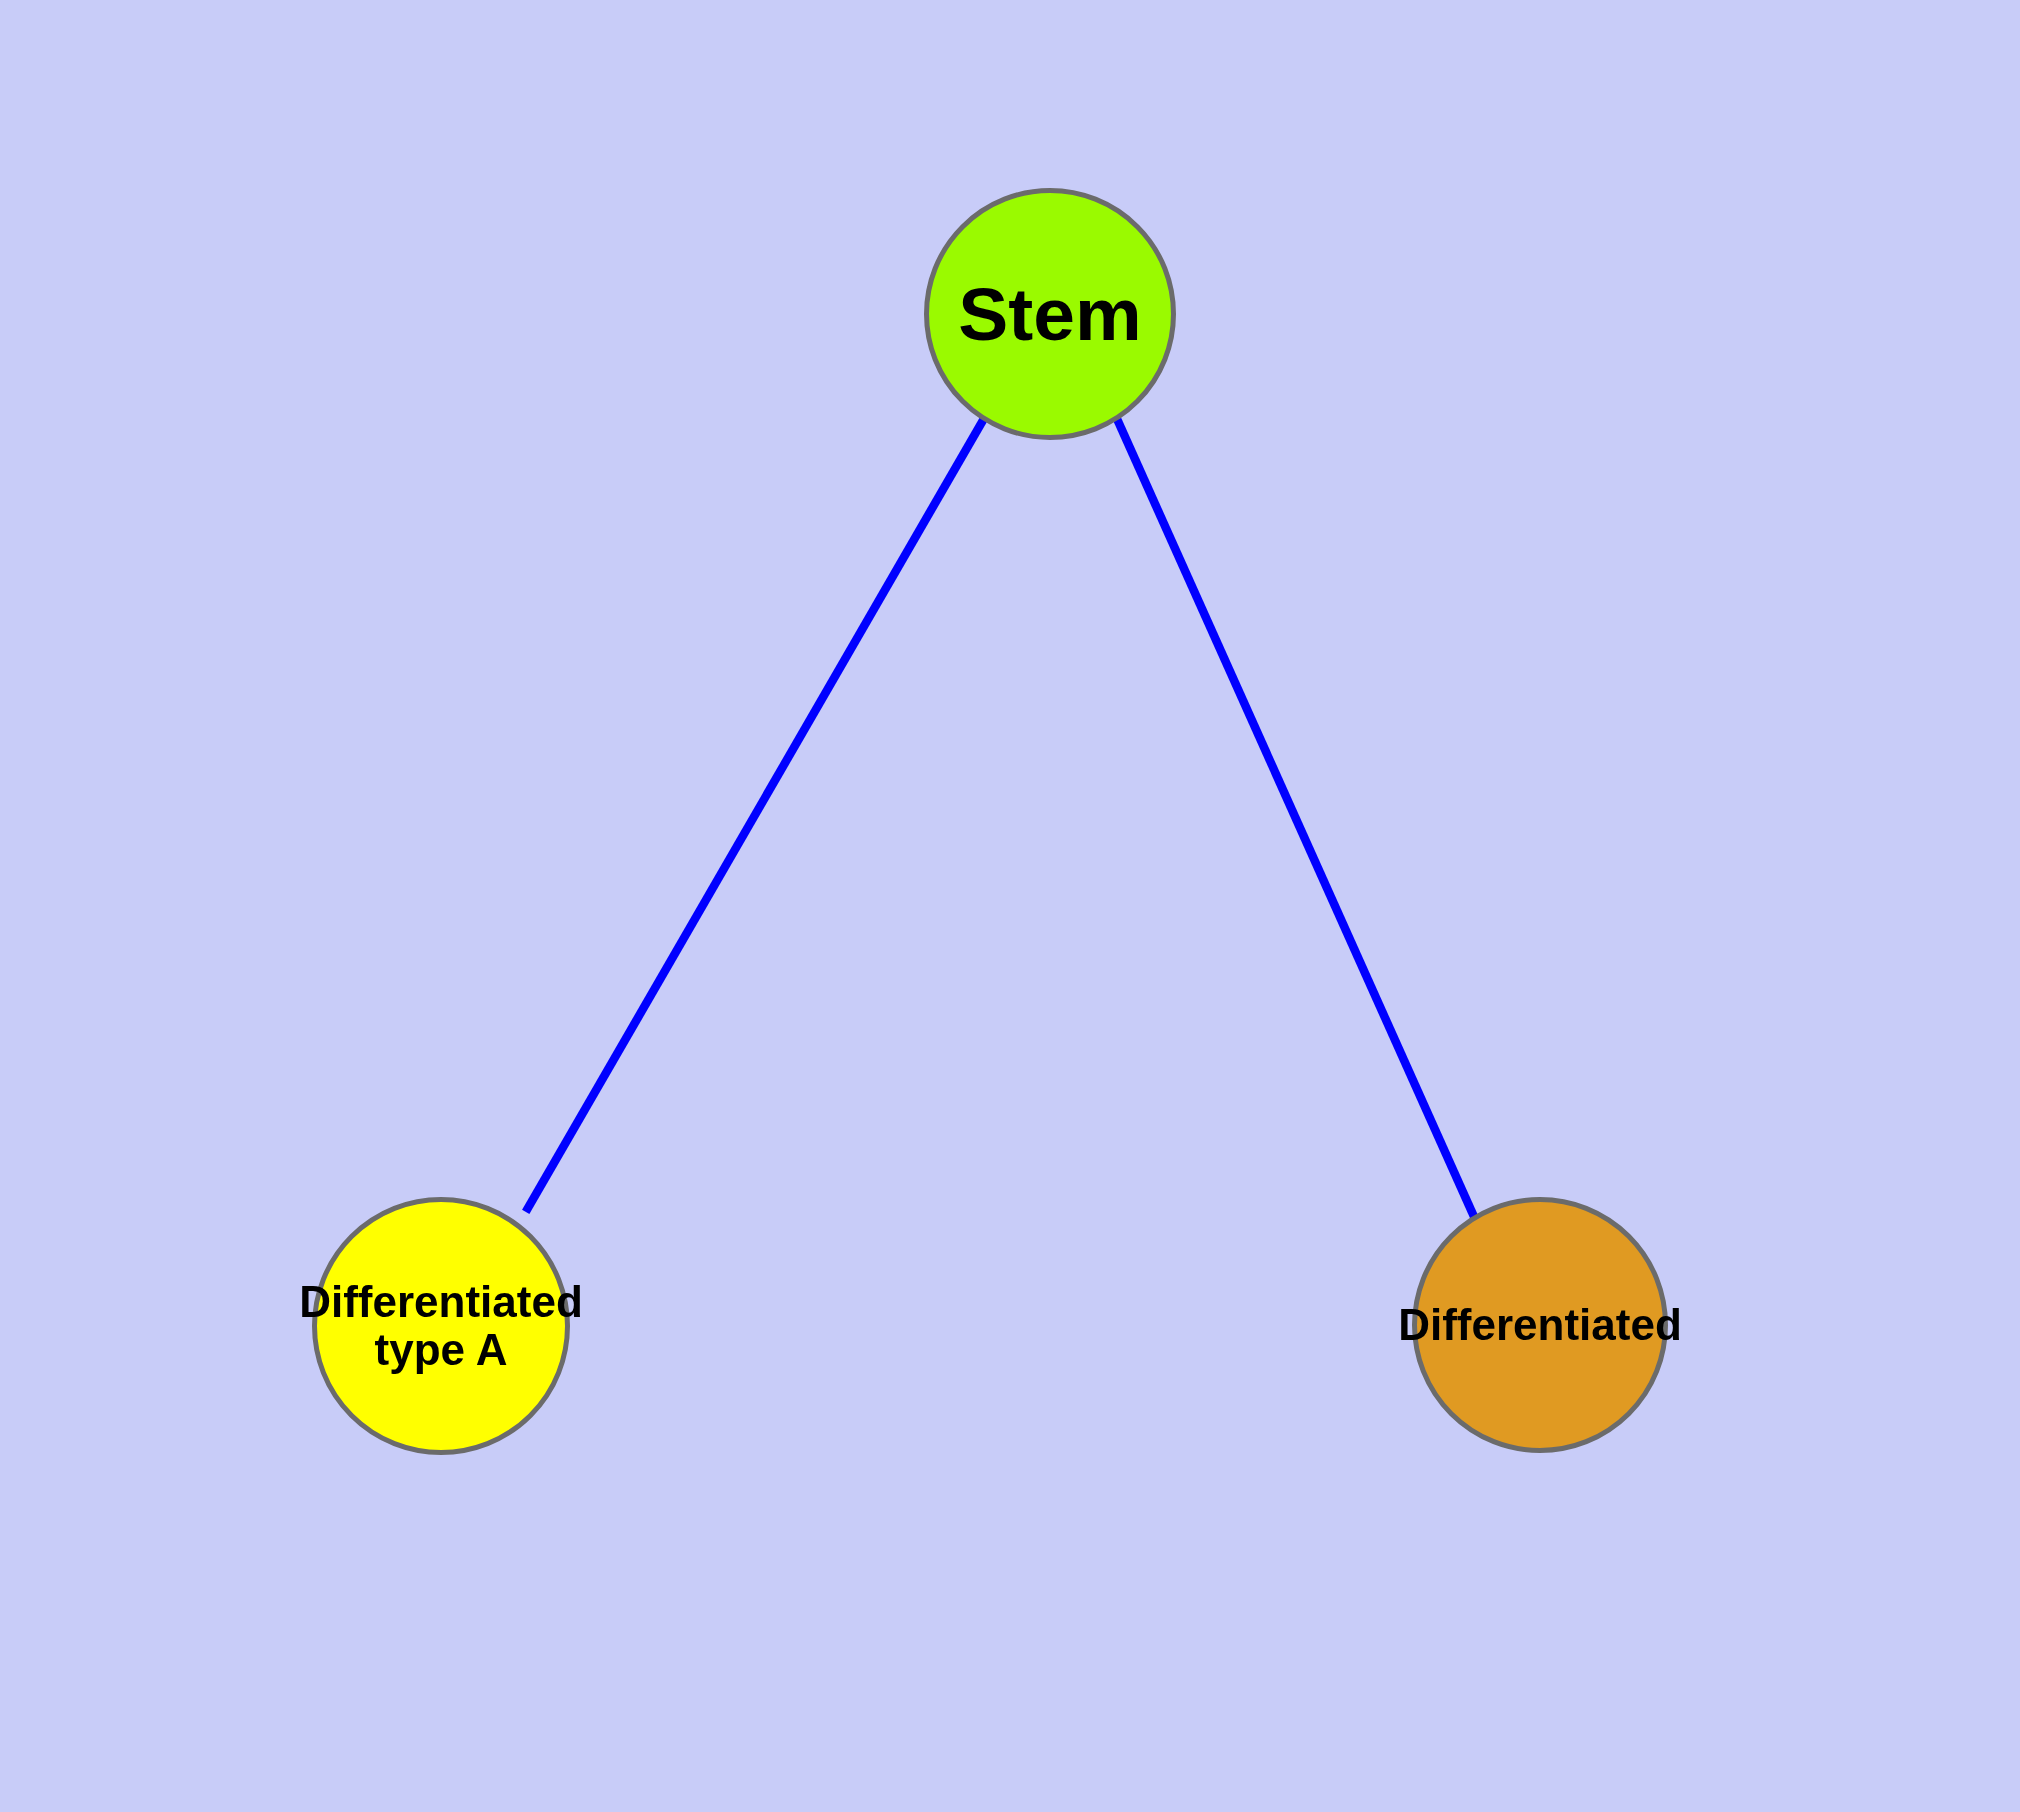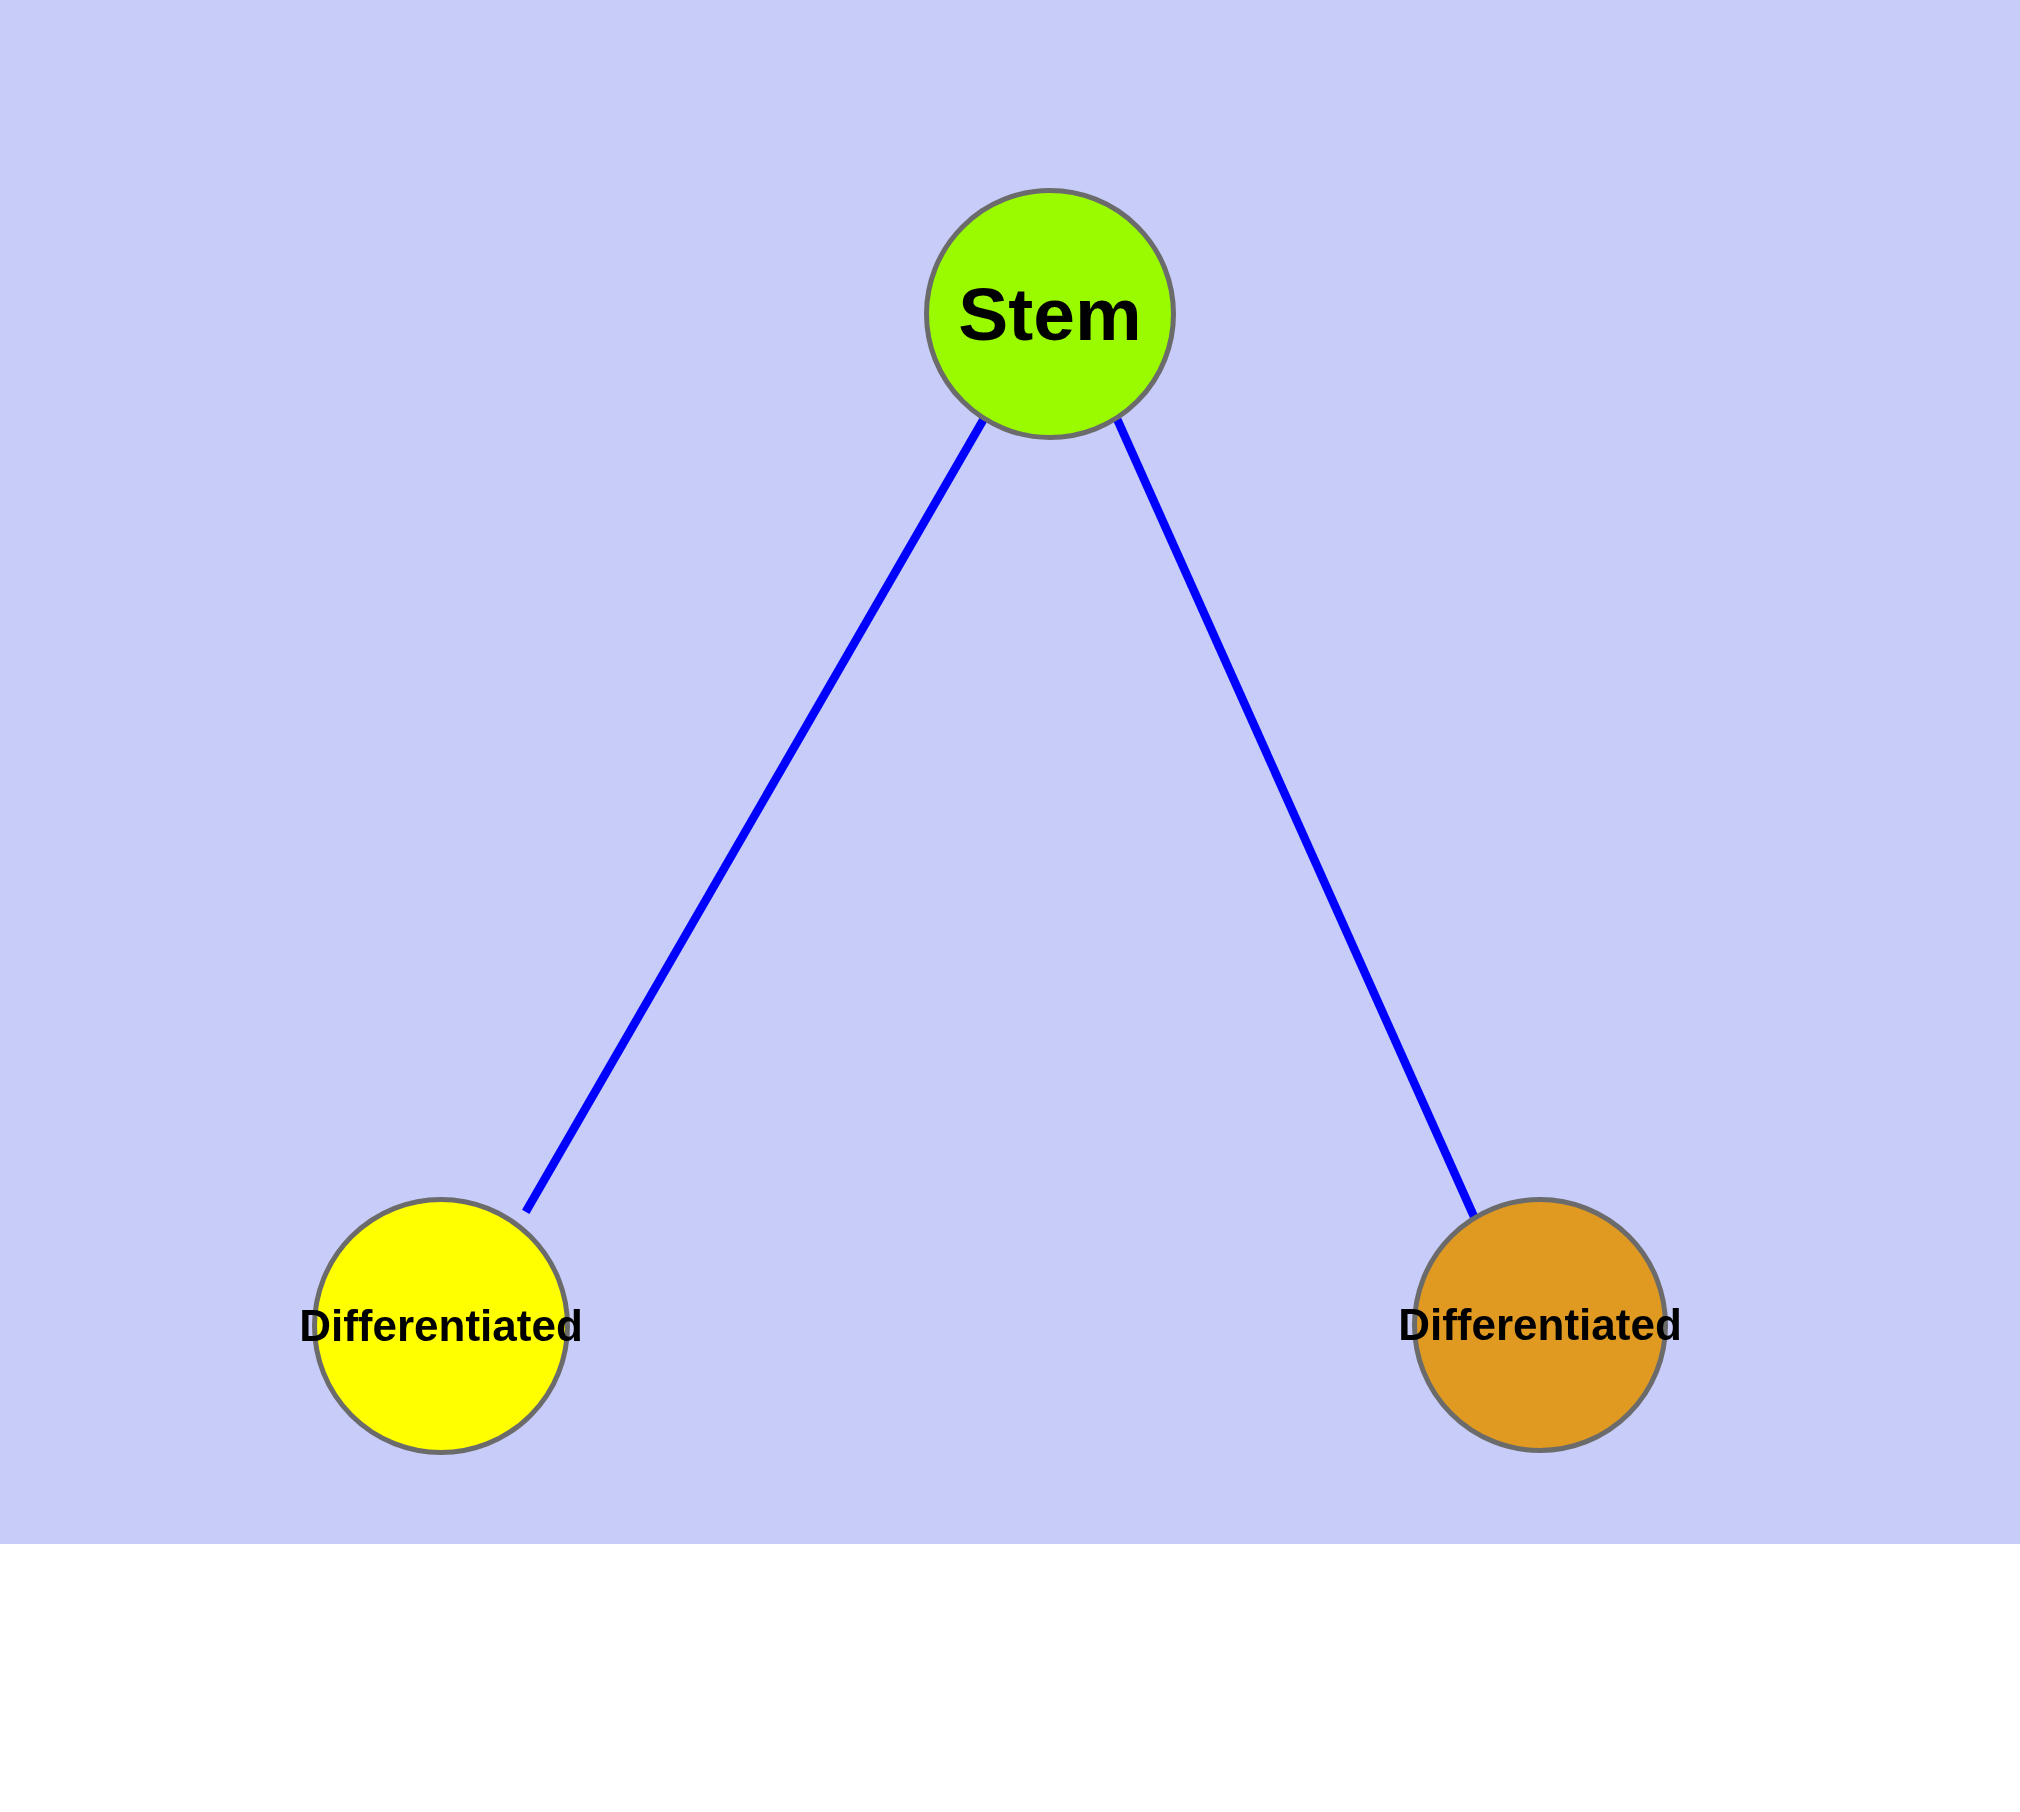--- a/index.html
+++ b/index.html
@@ -9,21 +9,21 @@
   }
   body {
     width: 2021px;
     height: 1812px;
     overflow: hidden;
     font-family: "Liberation Sans", sans-serif;
   }
   #graph-canvas {
     position: relative;
     width: 2021px;
-    height: 1544px;
+    height: 1812px;
     background: #c8ccf8;
   }
   #edge-layer {
     position: absolute;
     left: 0;
     top: 0;
     width: 2021px;
     height: 1812px;
   }
   .graph-node {
@@ -84,20 +84,21 @@
     <line x1="1318" y1="495" x2="1740" y2="1438" stroke="#0000ff" stroke-width="10" stroke-linecap="butt"></line>
   </svg>
 
   <div class="graph-node" id="node-stem">
     <div class="node-label">Stem</div>
   </div>
 
   <div class="graph-node" id="node-diff-a">
     <div class="node-label">
       <span>Differentiated</span><br>
+      <span>type A</span>
     </div>
   </div>
 
   <div class="graph-node" id="node-diff-b">
     <div class="node-label">
       <span>Differentiated</span><br>
     </div>
   </div>
 
 </div>

